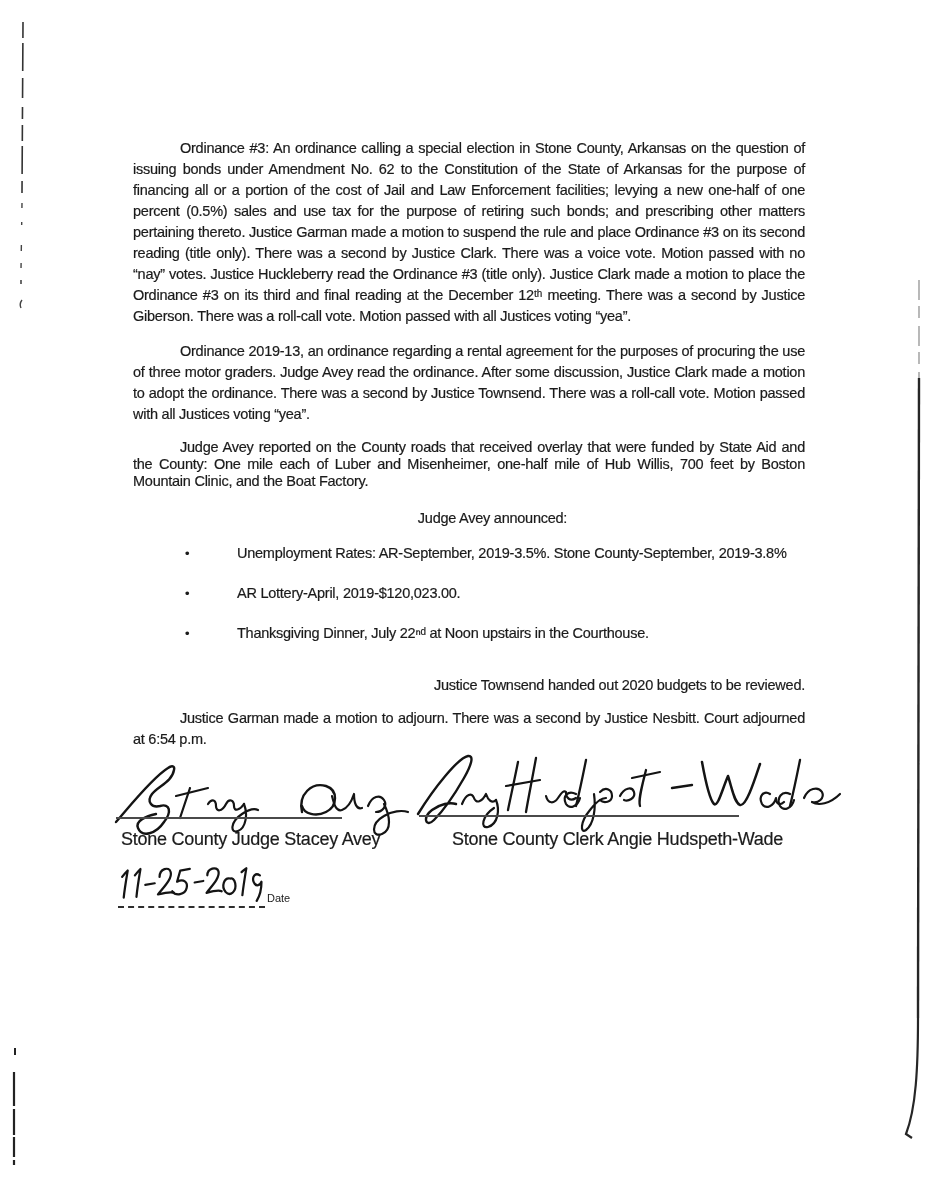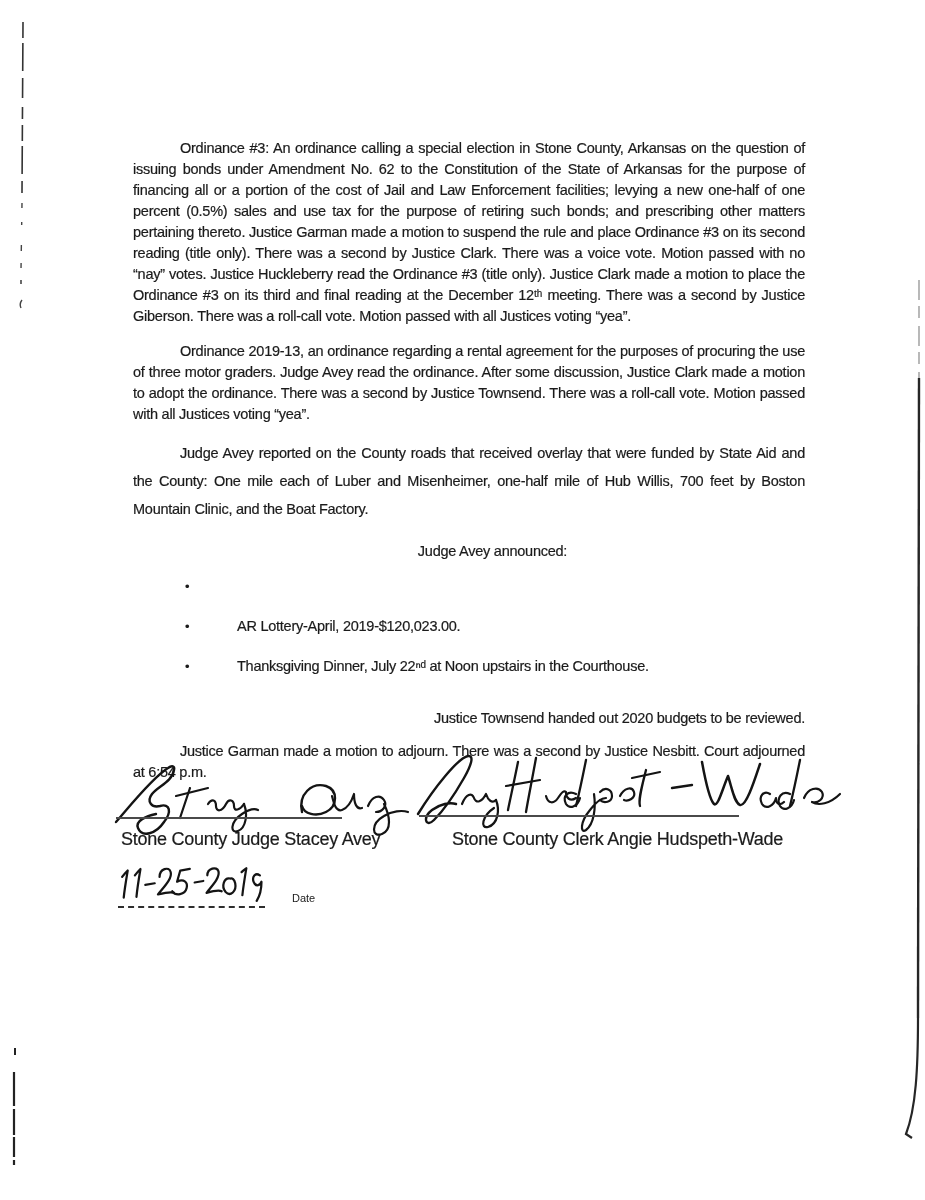--- a/index.html
+++ b/index.html
@@ -25,21 +25,21 @@
     width: 672px;
     font-size: 14.5px;
     line-height: 21px;
     letter-spacing: -0.25px;
     text-align: justify;
     color: #1b1b1b;
     -webkit-text-stroke: 0.2px #1b1b1b;
   }
   .para { margin: 0; text-indent: 47px; }
   .p-ord2019 { margin-top: 14px; }
-  .p-roads { margin-top: 14px; line-height: 28px; }
+  .p-roads { margin-top: 14px; line-height: 17px; }
   .p-announce { margin-top: 18px; text-align: center; }
   .bullet-list { margin-top: 14px; }
   .bullet-row {
     display: flex;
     padding-left: 52px;
     margin-bottom: 19px;
     height: 21px;
     text-align: left;
   }
   .bullet-marker { width: 52px; flex: 0 0 52px; font-size: 13px; }
@@ -62,21 +62,20 @@
     position: absolute;
     left: 118px; top: 906px;
     width: 147px; height: 0;
     border-top: 2px dashed #2e2e2e;
   }
   .date-label {
     position: absolute;
     left: 267px; top: 892px;
     font-size: 11px;
     color: #1b1b1b;
-    margin-left: 25px;
   }
   .artifact { position: absolute; pointer-events: none; }
   .artifact path, .artifact line { fill: none; stroke-linecap: butt; }
 </style>
 </head>
 <body>
 
 <div class="page">
 
   <div class="content">
@@ -84,20 +83,21 @@
 
     <p class="para p-ord2019">Ordinance 2019-13, an ordinance regarding a rental agreement for the purposes of procuring the use of three motor graders. Judge Avey read the ordinance. After some discussion, Justice Clark made a motion to adopt the ordinance. There was a second by Justice Townsend. There was a roll-call vote. Motion passed with all Justices voting “yea”.</p>
 
     <p class="para p-roads">Judge Avey reported on the County roads that received overlay that were funded by State Aid and the County: One mile each of Luber and Misenheimer, one-half mile of Hub Willis, 700 feet by Boston Mountain Clinic, and the Boat Factory.</p>
 
     <p class="para p-announce">Judge Avey announced:</p>
 
     <div class="bullet-list">
       <div class="bullet-row">
         <span class="bullet-marker">•</span>
+        <span class="bullet-text">Unemployment Rates: AR-September, 2019-3.5%. Stone County-September, 2019-3.8%</span>
       </div>
       <div class="bullet-row">
         <span class="bullet-marker">•</span>
         <span class="bullet-text">AR Lottery-April, 2019-$120,023.00.</span>
       </div>
       <div class="bullet-row">
         <span class="bullet-marker">•</span>
         <span class="bullet-text">Thanksgiving Dinner, July 22ⁿᵈ at Noon upstairs in the Courthouse.</span>
       </div>
     </div>

